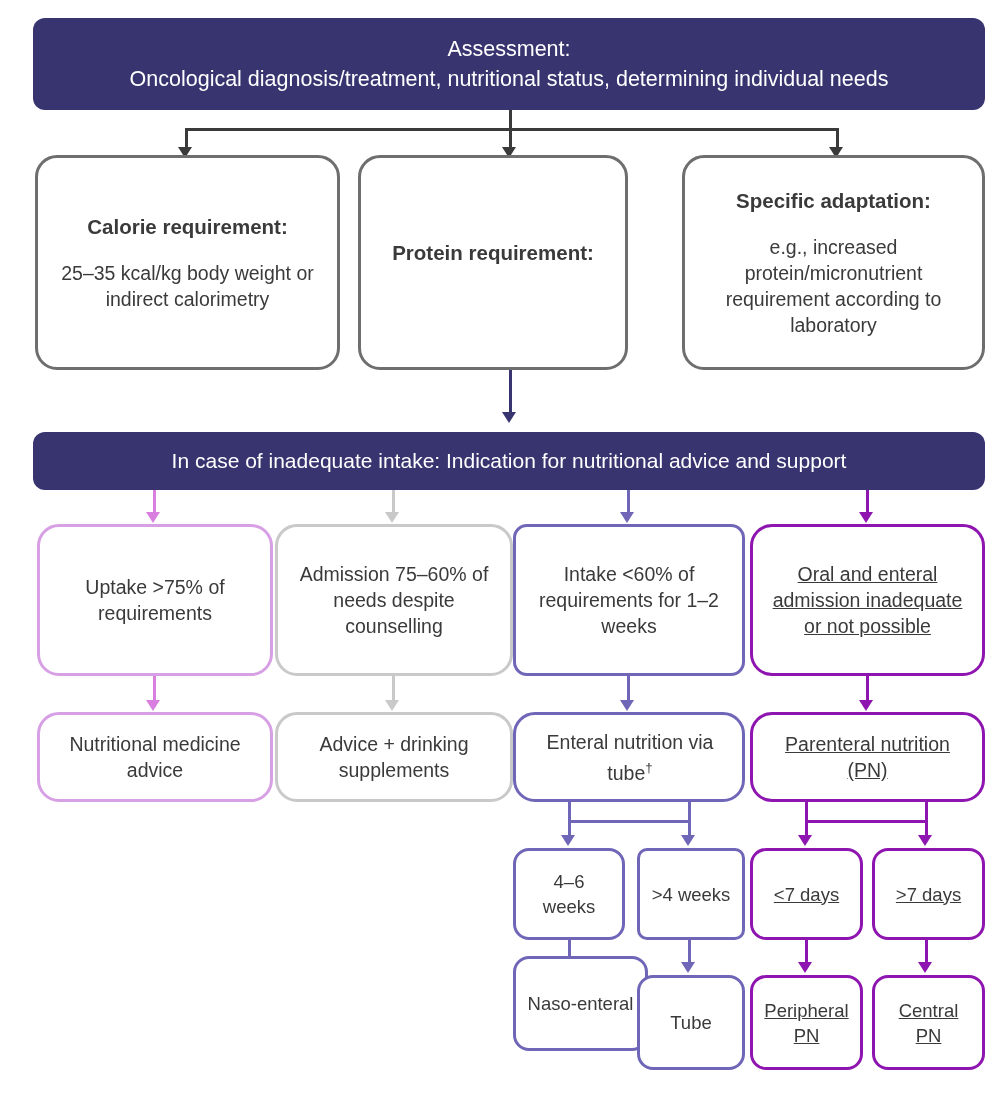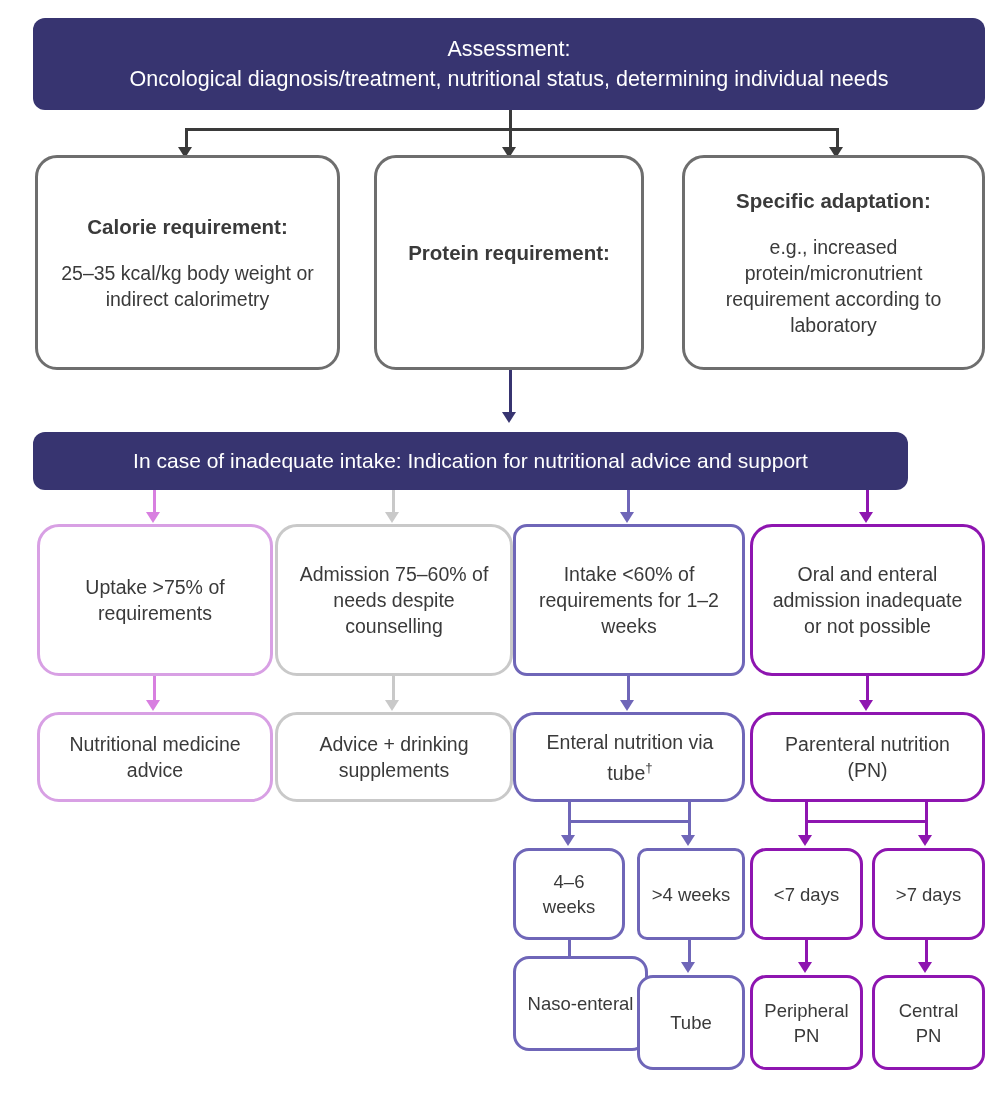--- a/index.html
+++ b/index.html
@@ -30,21 +30,21 @@
     text-align: center;
     box-sizing: border-box;
   }
   #banner-assessment {
     left: 33px; top: 18px; width: 952px; height: 92px;
     font-size: 21.5px;
     line-height: 30px;
     padding: 0 24px;
   }
   #banner-indication {
-    left: 33px; top: 432px; width: 875px; height: 58px;
+    left: 33px; top: 432px; width: 952px; height: 58px;
     font-size: 21px;
     padding: 0 24px;
   }
   .banner-line { display: block; }
 
   
   .box {
     position: absolute;
     background: #ffffff;
     border: 3px solid #6e6e6e;
@@ -71,21 +71,21 @@
     border-radius: 16px;
     font-size: 18.5px;
     line-height: 25px;
   }
 
   
   .c-gray-dark { border-color: #6e6e6e; }
   .c-orchid    { border-color: #d8a0e4; }
   .c-gray      { border-color: #c9c9c9; }
   .c-slate     { border-color: #6f66b8; }
-  .c-purple    { border-color: #8e15b0; }
+  .c-purple    { border-color: #8e15b0; text-decoration: underline; }
 
   
   .ln { position: absolute; background: #3a3a3a; }
   .ln.v { width: 3px; }
   .ln.h { height: 3px; }
   .arrow {
     position: absolute;
     width: 0; height: 0;
     border-left: 7.5px solid transparent;
     border-right: 7.5px solid transparent;
@@ -122,21 +122,21 @@
   <div class="arrow" style="left:178px; top:147px;"></div>
   <div class="arrow" style="left:502px; top:147px;"></div>
   <div class="ln v" style="left:836px; top:128px; height:22px;"></div>
   <div class="arrow" style="left:829px; top:147px;"></div>
 
   <div class="box c-gray-dark" style="left:35px; top:155px; width:305px; height:215px;">
     <div class="hd">Calorie requirement:</div>
     <div class="bd">25–35 kcal/kg body weight or indirect calorimetry</div>
   </div>
 
-  <div class="box c-gray-dark" style="left:358px; top:155px; width:270px; height:215px;margin-left:16px;">
+  <div class="box c-gray-dark" style="left:358px; top:155px; width:270px; height:215px;">
     <div class="hd">Protein requirement:</div>
   </div>
 
   <div class="box c-gray-dark" style="left:682px; top:155px; width:303px; height:215px;">
     <div class="hd">Specific adaptation:</div>
     <div class="bd">e.g., increased protein/micronutrient requirement according to laboratory</div>
   </div>
 
   <div class="ln v navy" style="left:509px; top:370px; height:48px;"></div>
   <div class="arrow navy" style="left:502px; top:412px;"></div>

